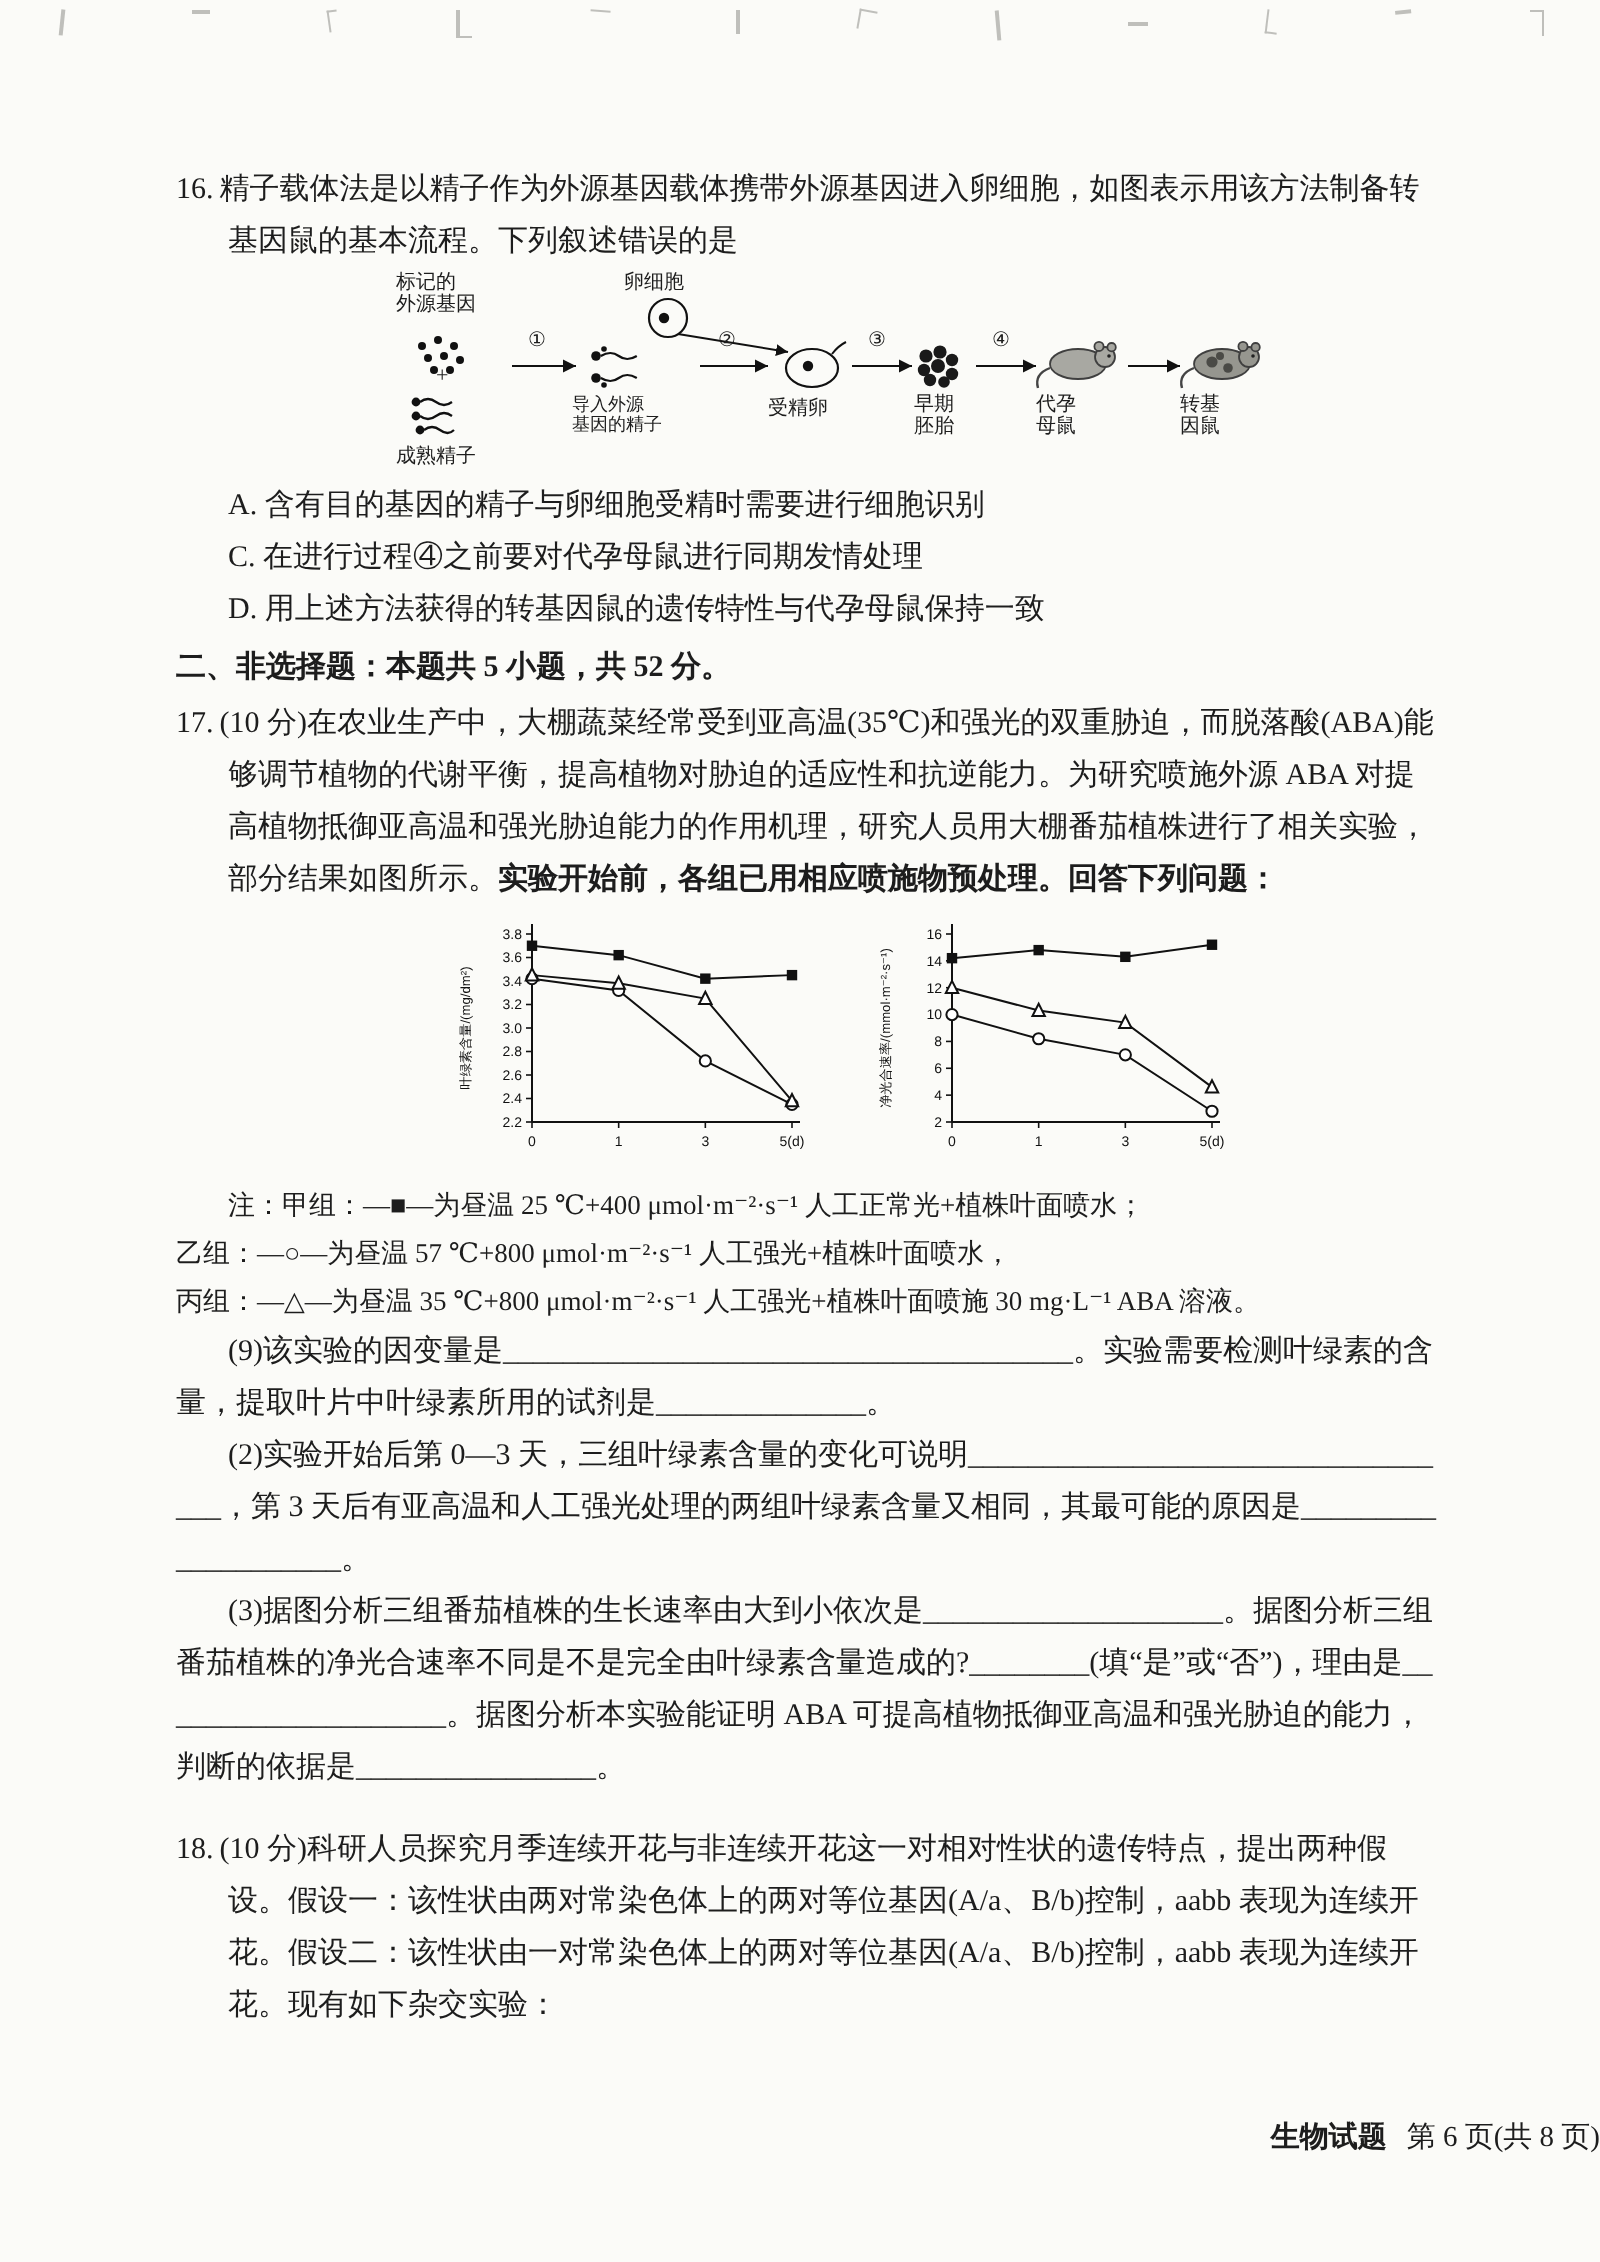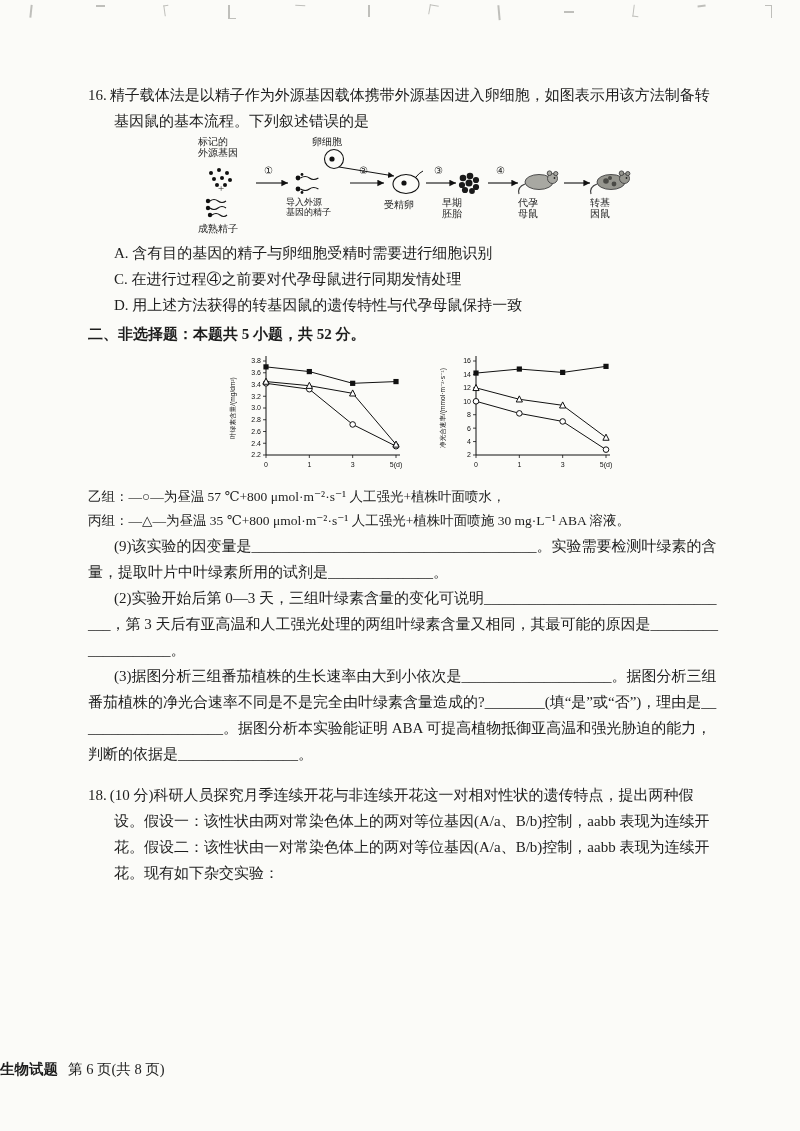--- a/index.html
+++ b/index.html
@@ -18,21 +18,21 @@
   .flow-svg{position:absolute;left:0;top:0}
   .dl{position:absolute;white-space:pre-line;color:#1d1d1d}
   .dl.small{font-size:9px;line-height:10px}
   .dl.plus{font-size:11px}
   
   .charts{display:flex;gap:26px;margin:6px 0 4px 138px}
   svg text{font-family:"Liberation Sans","DejaVu Sans",sans-serif}
   .notes{font-size:13.5px;line-height:24px;margin-top:2px}
   .note-indent{margin-left:26px}
   .q18{margin-top:15px}
-  .footer{position:absolute;left:0;right:0;top:1056px;text-align:left;font-size:14.5px}
+  .footer{position:absolute;left:0;right:0;top:1056px;text-align:right;font-size:14.5px}
   .ft-b{font-weight:bold;margin-right:10px}
   
   .marks{position:absolute;top:5px;left:30px;width:742px;display:flex;justify-content:space-between;opacity:.55}
   .mk{display:inline-block;border-color:#8f8f8a;border-style:solid;border-width:0}
 </style>
 </head>
 <body>
 
 <div class="marks">
   <span class="mk" style="width:7px;height:13px;border-left-width:2px;transform:rotate(6deg)"></span>
@@ -132,38 +132,39 @@
       </g>
     </svg>
     <span class="dl" style="left:0;top:-3px;width:62px">标记的
 外源基因</span>
     <span class="dl plus" style="left:20px;top:44px;width:16px">+</span>
     <span class="dl" style="left:0;top:84px;width:62px">成熟精子</span>
     <span class="dl" style="left:114px;top:-3px;width:44px">卵细胞</span>
     <span class="dl small" style="left:88px;top:58px;width:58px">导入外源
 基因的精子</span>
     <span class="dl" style="left:186px;top:60px;width:44px">受精卵</span>
-    <span class="dl" style="left:244px;top:58px;width:36px">早期
+    <span class="dl" style="left:259px;top:58px;width:36px">早期
 胚胎</span>
     <span class="dl" style="left:320px;top:58px;width:44px">代孕
 母鼠</span>
     <span class="dl" style="left:392px;top:58px;width:44px">转基
 因鼠</span>
     <span class="dl" style="left:66px;top:26px;width:16px">①</span>
     <span class="dl" style="left:161px;top:26px;width:16px">②</span>
     <span class="dl" style="left:236px;top:26px;width:16px">③</span>
     <span class="dl" style="left:298px;top:26px;width:16px">④</span>
   </div>
 
   <p class="opt">A. 含有目的基因的精子与卵细胞受精时需要进行细胞识别</p>
   <p class="opt">C. 在进行过程④之前要对代孕母鼠进行同期发情处理</p>
   <p class="opt">D. 用上述方法获得的转基因鼠的遗传特性与代孕母鼠保持一致</p>
 
   <p class="sec">二、非选择题：本题共 5 小题，共 52 分。</p>
 
+  <p class="hang"><span class="qnum">17.</span><span>(10 分)在农业生产中，大棚蔬菜经常受到亚高温(35℃)和强光的双重胁迫，而脱落酸(ABA)能够调节植物的代谢平衡，提高植物对胁迫的适应性和抗逆能力。为研究喷施外源 ABA 对提高植物抵御亚高温和强光胁迫能力的作用机理，研究人员用大棚番茄植株进行了相关实验，部分结果如图所示。</span><span class="bold">实验开始前，各组已用相应喷施物预处理。回答下列问题：</span></p>
 
   <div class="charts">
     <svg id="chart0" width="184" height="128" viewBox="0 0 184 128">
         <line x1="40" y1="3" x2="40" y2="102" stroke="#111" stroke-width="1"></line>
         <line x1="40" y1="102" x2="174" y2="102" stroke="#111" stroke-width="1"></line>
         <line x1="37" y1="102" x2="40" y2="102" stroke="#111" stroke-width="0.8"></line>
         <text x="35" y="104.4" text-anchor="end" font-size="7" fill="#111">2.2</text>
         <line x1="37" y1="90.25000000000001" x2="40" y2="90.25000000000001" stroke="#111" stroke-width="0.8"></line>
         <text x="35" y="92.65000000000002" text-anchor="end" font-size="7" fill="#111">2.4</text>
         <line x1="37" y1="78.5" x2="40" y2="78.5" stroke="#111" stroke-width="0.8"></line>
@@ -245,20 +246,21 @@
         <circle cx="170" cy="96.62857142857143" r="2.8" fill="#fff" stroke="#111" stroke-width="1"></circle>
         <polyline points="40,34.85714285714286 83.33333333333334,46.27142857142857 126.66666666666667,52.31428571428572 170,84.54285714285714" fill="none" stroke="#111" stroke-width="1"></polyline>
         <polygon points="40,31.457142857142863 36.9,37.557142857142864 43.1,37.557142857142864" fill="#fff" stroke="#111" stroke-width="1"></polygon>
         <polygon points="83.33333333333334,42.871428571428574 80.23333333333335,48.971428571428575 86.43333333333334,48.971428571428575" fill="#fff" stroke="#111" stroke-width="1"></polygon>
         <polygon points="126.66666666666667,48.91428571428572 123.56666666666668,55.01428571428572 129.76666666666668,55.01428571428572" fill="#fff" stroke="#111" stroke-width="1"></polygon>
         <polygon points="170,81.14285714285714 166.9,87.24285714285715 173.1,87.24285714285715" fill="#fff" stroke="#111" stroke-width="1"></polygon>
       </svg>
   </div>
 
   <div class="notes">
+    <p class="note-indent">注：甲组：—■—为昼温 25 ℃+400 μmol·m⁻²·s⁻¹ 人工正常光+植株叶面喷水；</p>
     <p>乙组：—○—为昼温 57 ℃+800 μmol·m⁻²·s⁻¹ 人工强光+植株叶面喷水，</p>
     <p>丙组：—△—为昼温 35 ℃+800 μmol·m⁻²·s⁻¹ 人工强光+植株叶面喷施 30 mg·L⁻¹ ABA 溶液。</p>
   </div>
 
   <p class="subq">(9)该实验的因变量是______________________________________。实验需要检测叶绿素的含量，提取叶片中叶绿素所用的试剂是______________。</p>
   <p class="subq">(2)实验开始后第 0—3 天，三组叶绿素含量的变化可说明__________________________________，第 3 天后有亚高温和人工强光处理的两组叶绿素含量又相同，其最可能的原因是____________________。</p>
   <p class="subq">(3)据图分析三组番茄植株的生长速率由大到小依次是____________________。据图分析三组番茄植株的净光合速率不同是不是完全由叶绿素含量造成的?________(填“是”或“否”)，理由是____________________。据图分析本实验能证明 ABA 可提高植物抵御亚高温和强光胁迫的能力，判断的依据是________________。</p>
 
   <p class="hang q18"><span class="qnum">18.</span><span>(10 分)科研人员探究月季连续开花与非连续开花这一对相对性状的遗传特点，提出两种假设。假设一：该性状由两对常染色体上的两对等位基因(A/a、B/b)控制，aabb 表现为连续开花。假设二：该性状由一对常染色体上的两对等位基因(A/a、B/b)控制，aabb 表现为连续开花。现有如下杂交实验：</span></p>
 

